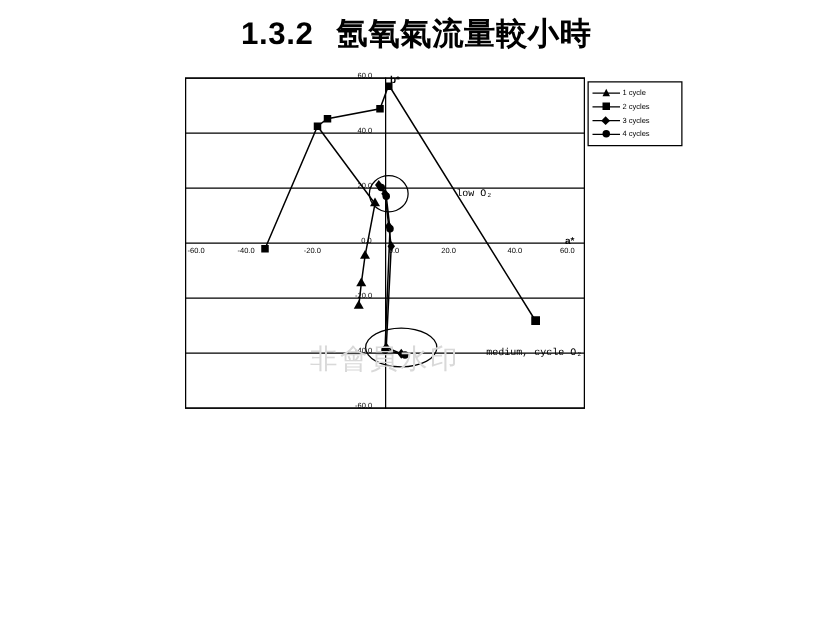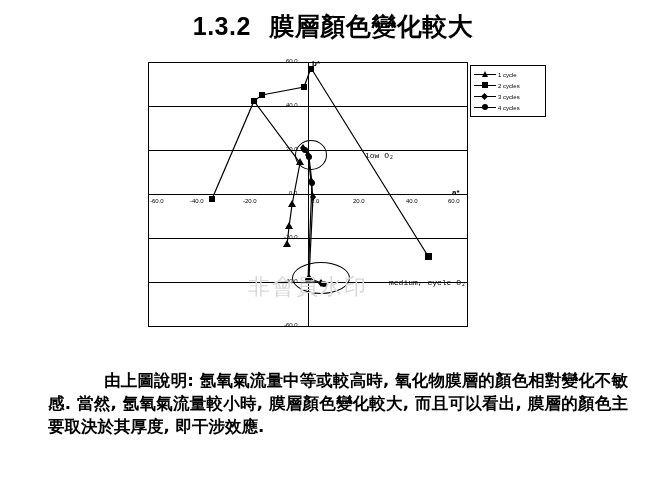--- a/index.html
+++ b/index.html
@@ -171,21 +171,21 @@
   }
   #caption .indent { display: inline-block; width: 56px; }
   svg.series { position: absolute; left: 0; top: 0; overflow: visible; }
 </style>
 </head>
 <body>
 
 <div id="slide">
 
   <div id="slide-title">
-    <span class="num">1.3.2</span>&nbsp;&nbsp;<span>膜層顏色變化較大</span>
+    <span class="num">1.3.2</span>&nbsp;&nbsp;<span>氬氧氣流量較小時</span>
   </div>
 
   <div id="chart-area">
 
     <div class="plot-frame"></div>
 
     <div class="gridline" style="top:0px;"></div>
     <div class="gridline" style="top:44px;"></div>
     <div class="gridline" style="top:88px;"></div>
     <div class="gridline" style="top:132px;"></div>
@@ -283,15 +283,14 @@
             <span class="ln"></span>
             <span class="sym sym-dot" style="top:2px;"></span>
           </span>
         <span class="legend-label">4 cycles</span>
       </div>
     </div>
   </div>
 
   <div id="watermark">非會員水印</div>
 
-  <div id="caption"><span class="indent"></span><span>由上圖說明: 氬氧氣流量中等或較高時, 氧化物膜層的顏色相對變化不敏感. 當然, 氬氧氣流量較小時, 膜層顏色變化較大, 而且可以看出, 膜層的顏色主要取決於其厚度, 即干涉效應.</span></div>
 
 </div>
 
 </body></html>

